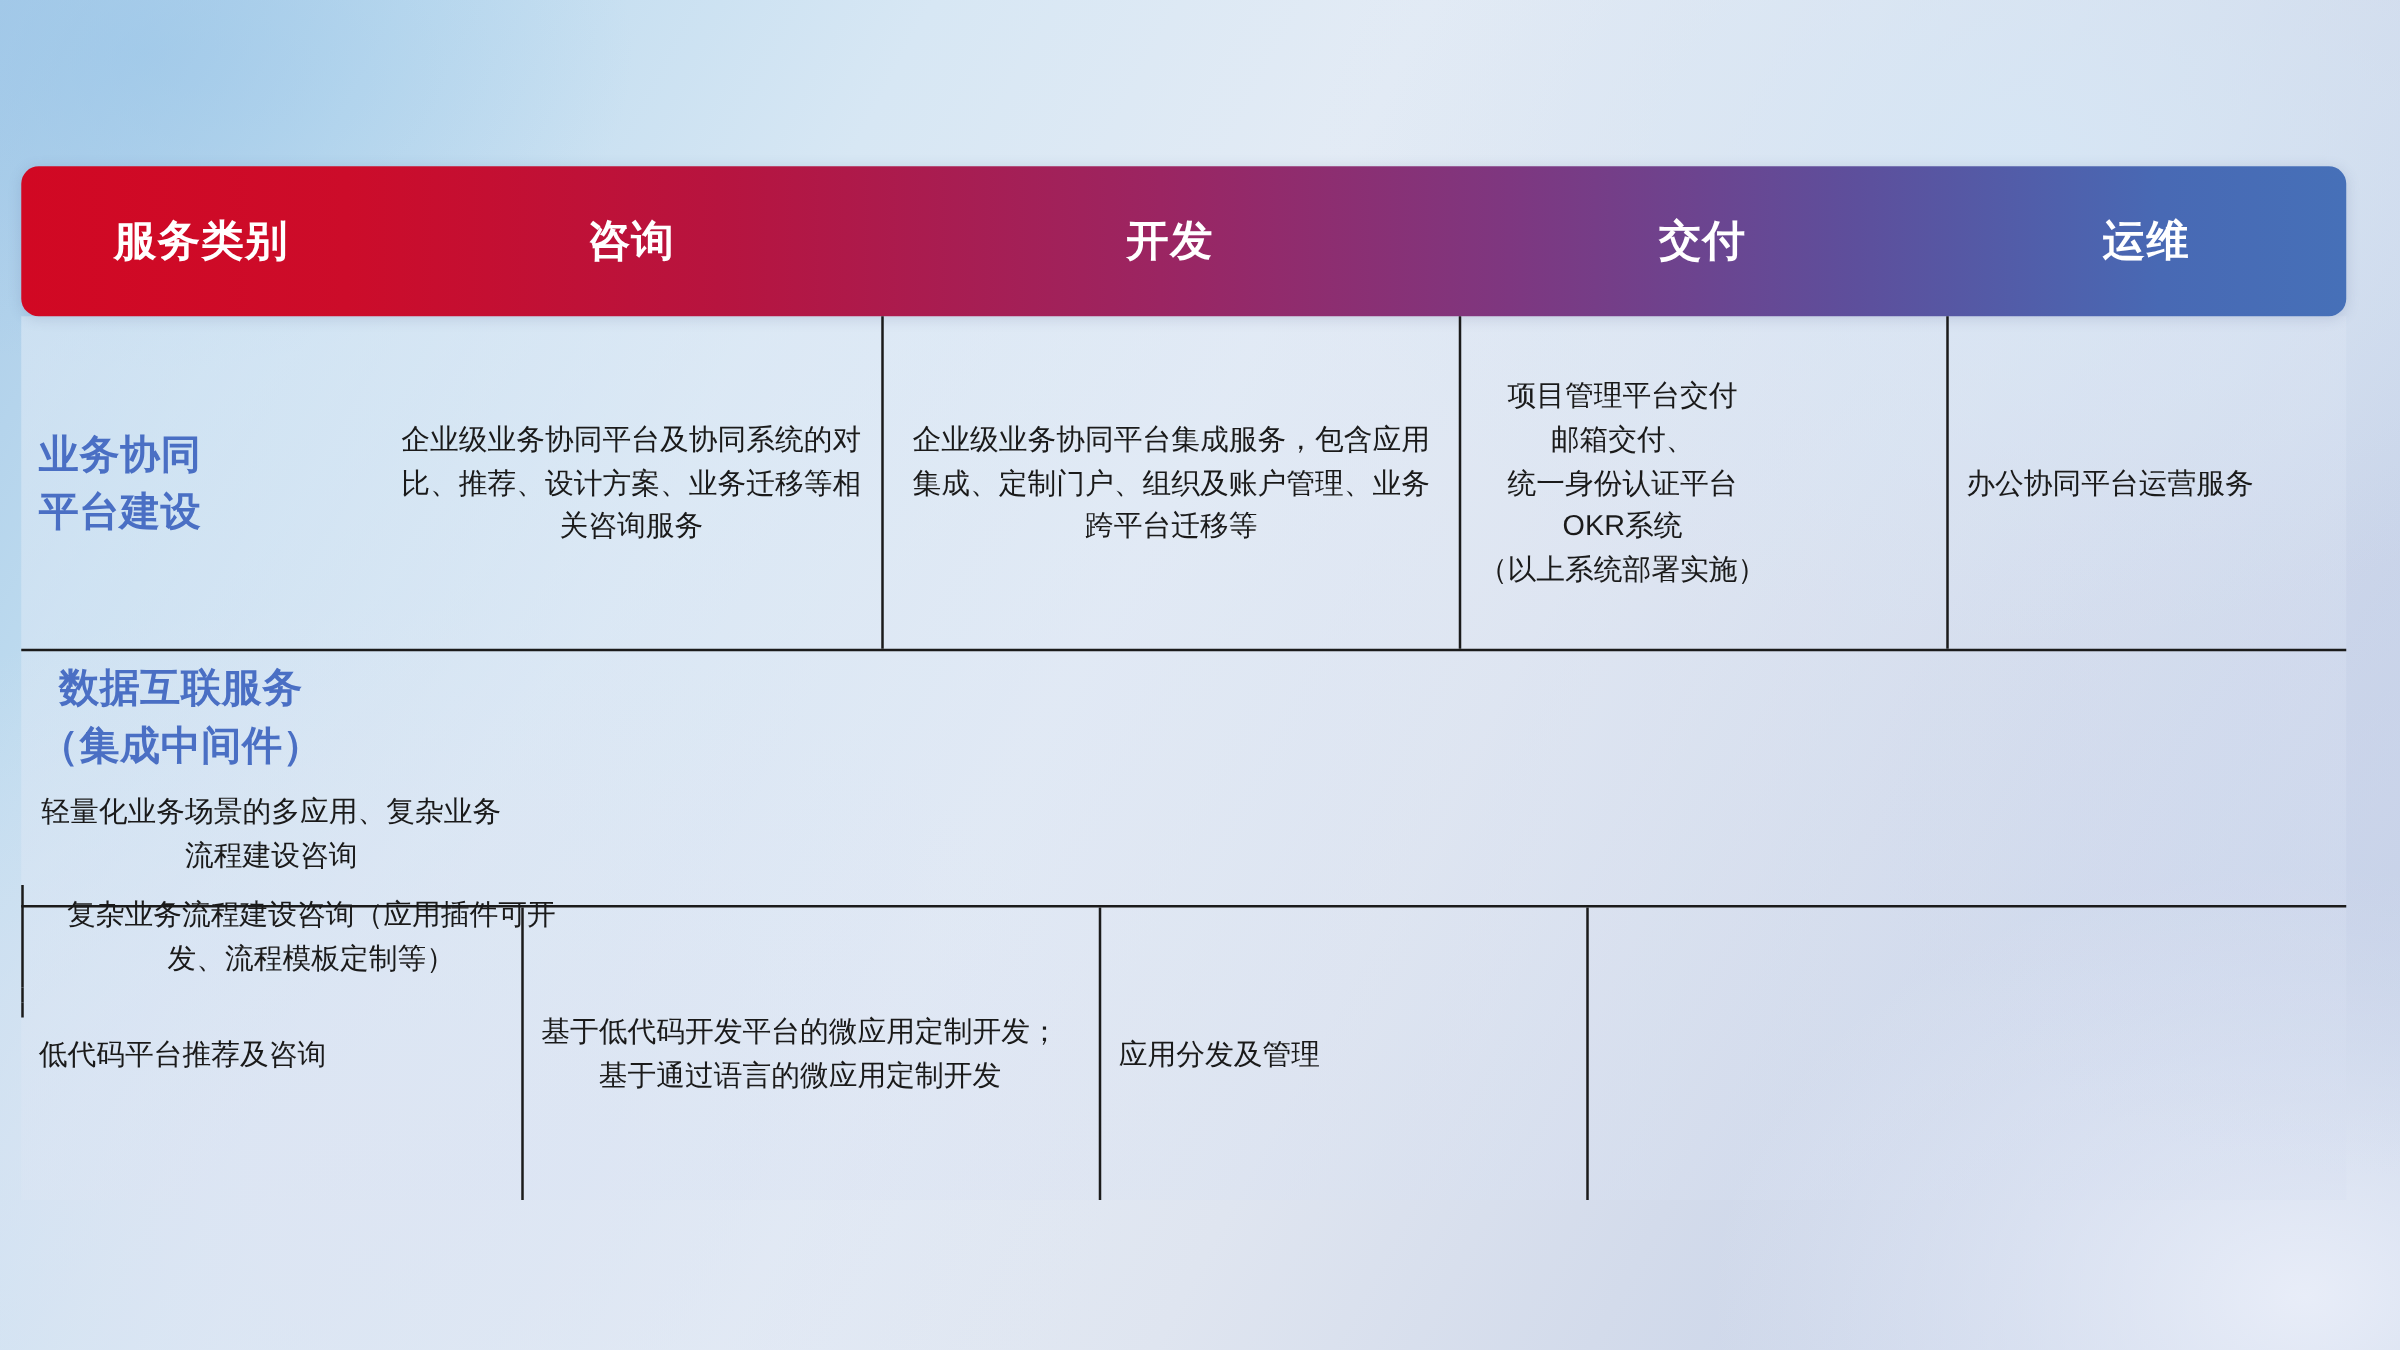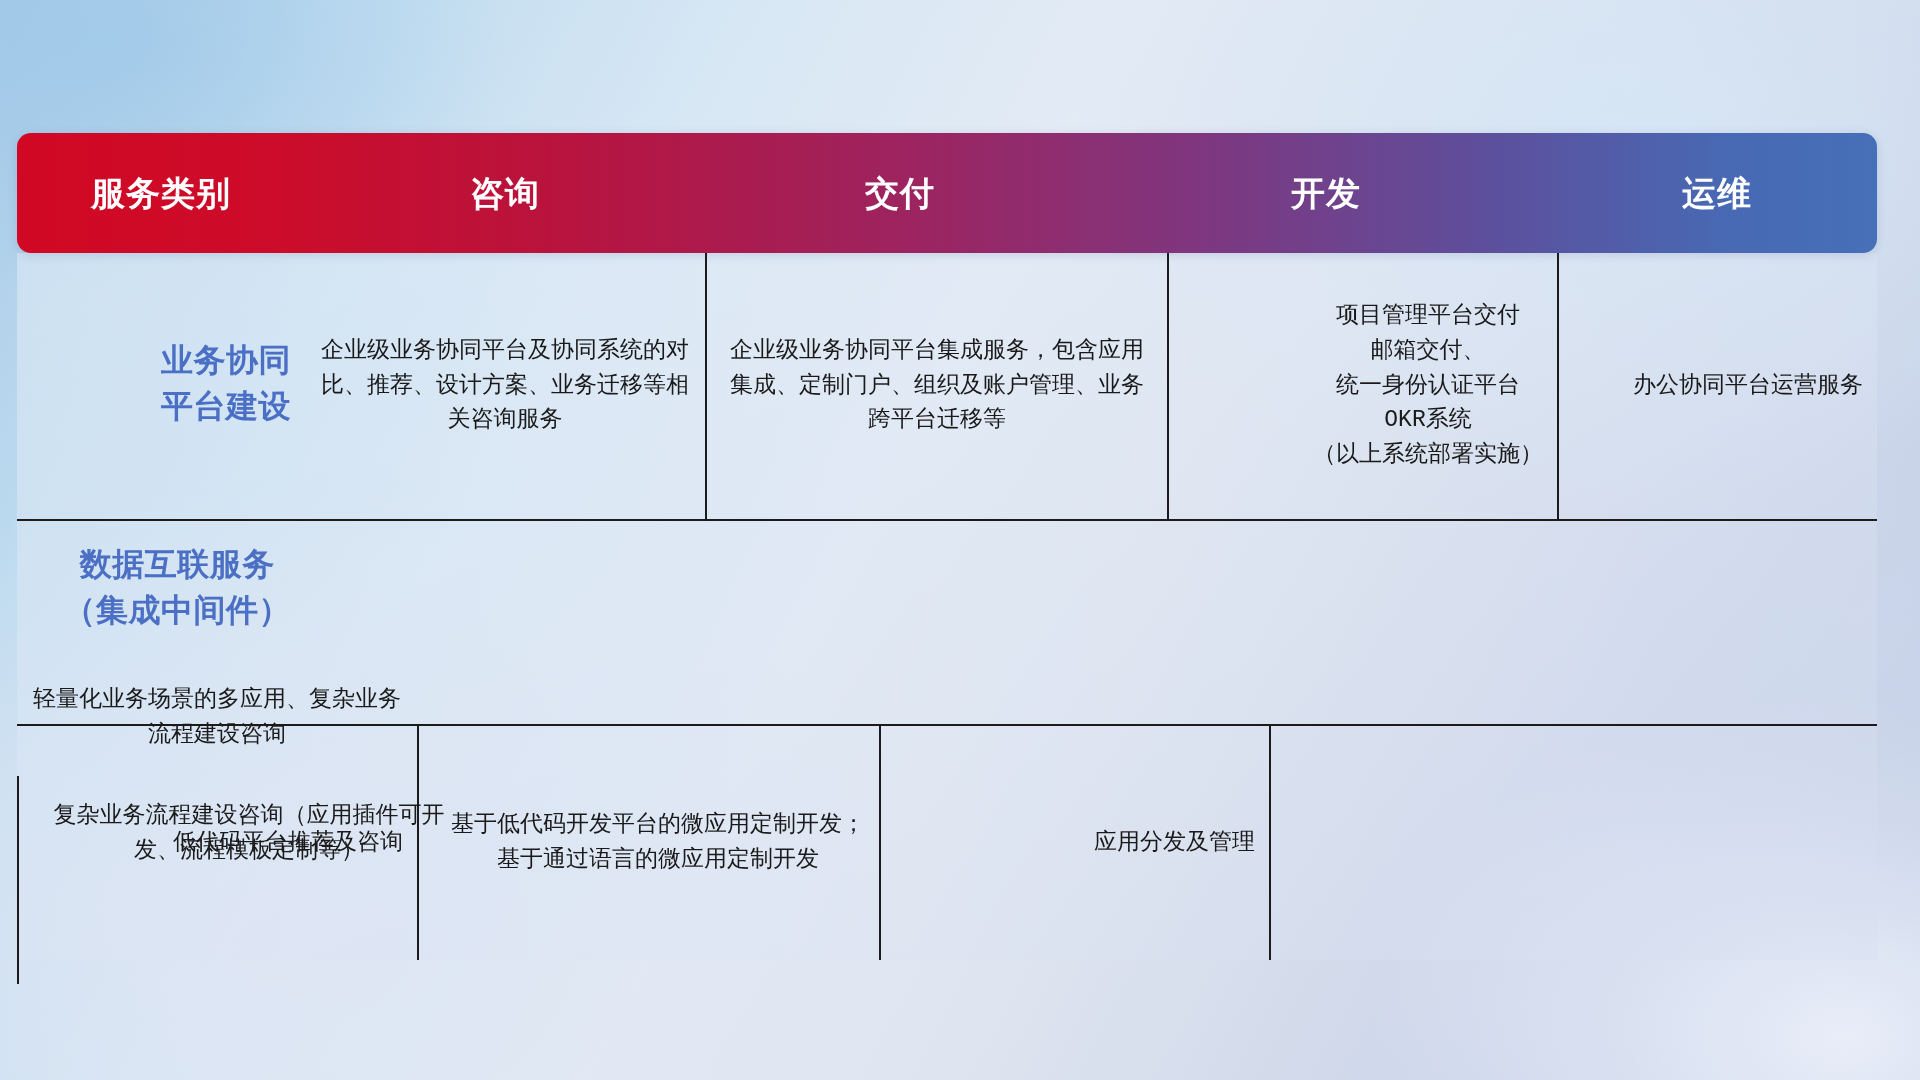--- a/index.html
+++ b/index.html
@@ -93,24 +93,23 @@
     width: 100%;
   }
   .trow-1 { height: 268px; }
   .trow-2 { height: 205px; flex-direction: column; }
   .trow-3 { height: 234px; }
 
   .td {
     position: relative;
     display: flex;
     align-items: center;
-    justify-content: flex-end;
-    padding: 23px 14px;
+    justify-content: flex-start;
+    padding: 6px 14px;
     text-align: center;
-    font-family: Liberation Mono, monospace;
   }
 
   
   .c1 { width: 288px; }
   .c2 { width: 400px; }
   .c3 { width: 462px; }
   .c4 { width: 390px; }
   .c5 { width: 320px; }
 
   
@@ -156,22 +155,22 @@
 </head>
 <body>
 
 <div id="page-bg"></div>
 
 <div id="table-card">
 
   <div class="table-header">
     <div class="th c1">服务类别</div>
     <div class="th c2">咨询</div>
+    <div class="th c3">开发</div>
     <div class="th c4">交付</div>
-    <div class="th c3">开发</div>
     <div class="th c5">运维</div>
   </div>
 
   <div class="table-body">
 
     <div class="trow trow-1">
       <div class="td c1">
         <div class="cat">业务协同<br>平台建设</div>
       </div>
       <div class="td c2">

